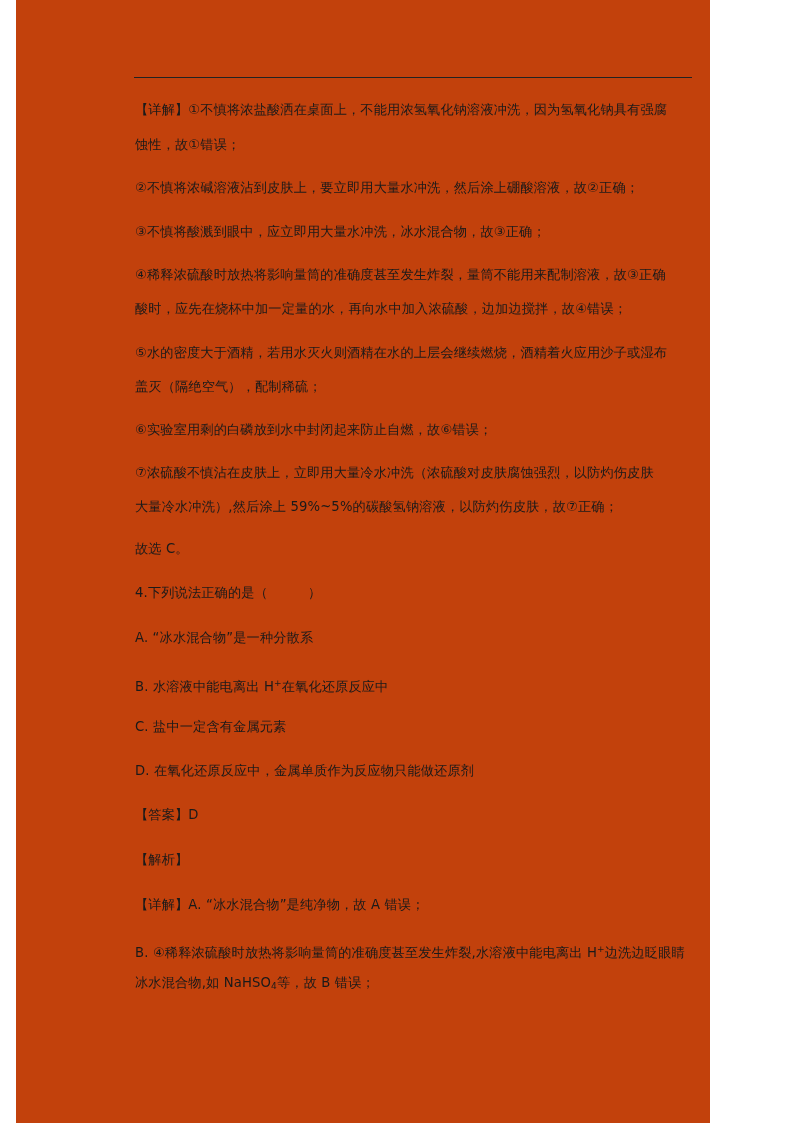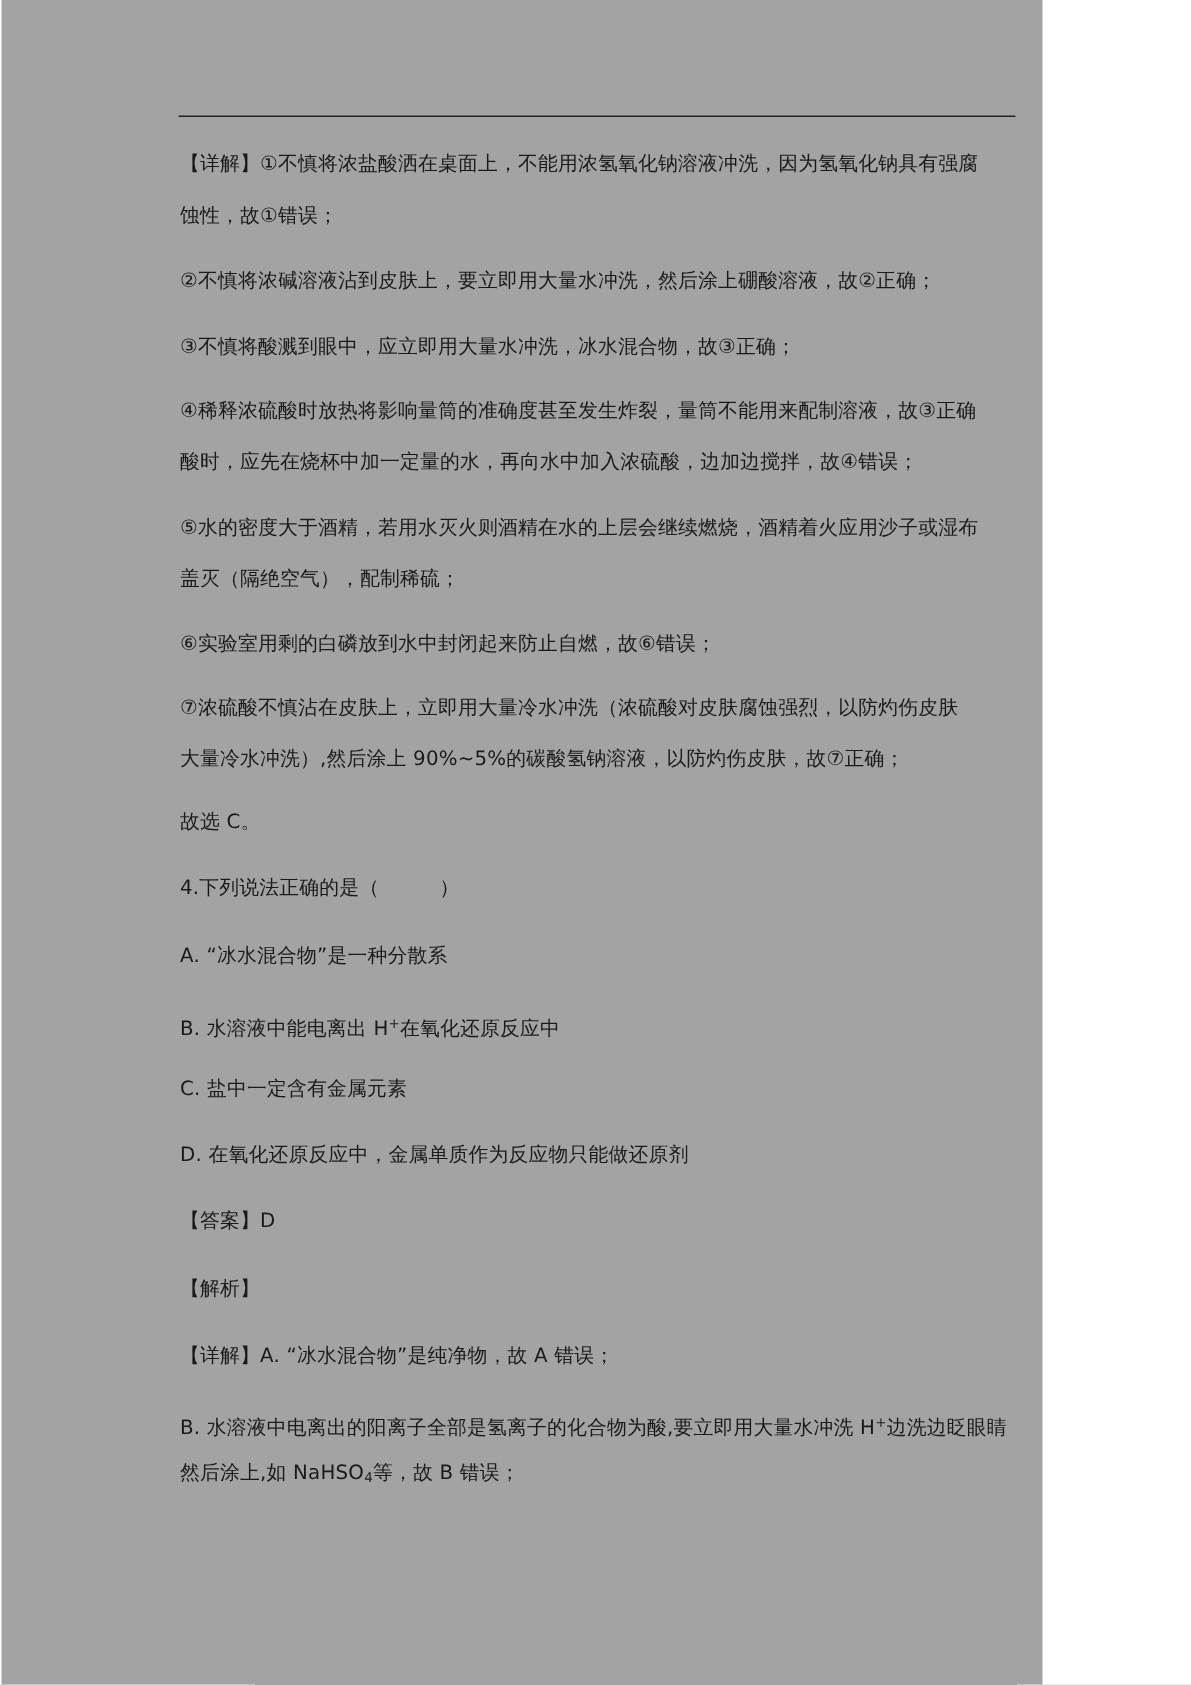--- a/index.html
+++ b/index.html
@@ -10,23 +10,23 @@
     body {
       width: 794px;
       height: 1123px;
       position: relative;
       overflow: hidden;
       font-family: "DejaVu Sans", "Liberation Sans", sans-serif;
       color: #1a1a1a;
     }
     .page {
       position: absolute;
-      left: 1px; top: 0;
+      left: 16px; top: 0;
       width: 694px; height: 1123px;
-      background: #a3a3a3;
+      background: #c2410c;
     }
     .header-rule {
       position: absolute;
       left: 118px;
       top: 77px;
       width: 558px;
       height: 0;
       border-top: 1px solid #222;
     }
     .content {
@@ -56,28 +56,28 @@
     <div class="line" style="top:101px">【详解】①不慎将浓盐酸洒在桌面上，不能用浓氢氧化钠溶液冲洗，因为氢氧化钠具有强腐</div>
     <div class="line" style="top:136px">蚀性，故①错误；</div>
     <div class="line" style="top:179px">②不慎将浓碱溶液沾到皮肤上，要立即用大量水冲洗，然后涂上硼酸溶液，故②正确；</div>
     <div class="line" style="top:223px">③不慎将酸溅到眼中，应立即用大量水冲洗，冰水混合物，故③正确；</div>
     <div class="line" style="top:266px">④稀释浓硫酸时放热将影响量筒的准确度甚至发生炸裂，量筒不能用来配制溶液，故③正确</div>
     <div class="line" style="top:300px">酸时，应先在烧杯中加一定量的水，再向水中加入浓硫酸，边加边搅拌，故④错误；</div>
     <div class="line" style="top:344px">⑤水的密度大于酒精，若用水灭火则酒精在水的上层会继续燃烧，酒精着火应用沙子或湿布</div>
     <div class="line" style="top:378px">盖灭（隔绝空气），配制稀硫；</div>
     <div class="line" style="top:421px">⑥实验室用剩的白磷放到水中封闭起来防止自燃，故⑥错误；</div>
     <div class="line" style="top:464px">⑦浓硫酸不慎沾在皮肤上，立即用大量冷水冲洗（浓硫酸对皮肤腐蚀强烈，以防灼伤皮肤</div>
-    <div class="line" style="top:498px">大量冷水冲洗）,然后涂上 90%~5%的碳酸氢钠溶液，以防灼伤皮肤，故⑦正确；</div>
+    <div class="line" style="top:498px">大量冷水冲洗）,然后涂上 59%~5%的碳酸氢钠溶液，以防灼伤皮肤，故⑦正确；</div>
     <div class="line" style="top:540px">故选 C。</div>
 
     <div class="line" style="top:584px">4.下列说法正确的是（　　　）</div>
     <div class="line" style="top:629px">A. “冰水混合物”是一种分散系</div>
     <div class="line" style="top:674px"><span>B.  水溶液中能电离出 H</span><sup>+</sup><span>在氧化还原反应中</span></div>
     <div class="line" style="top:718px">C.  盐中一定含有金属元素</div>
     <div class="line" style="top:762px">D.  在氧化还原反应中，金属单质作为反应物只能做还原剂</div>
 
     <div class="line" style="top:806px">【答案】D</div>
     <div class="line" style="top:851px">【解析】</div>
     <div class="line" style="top:896px">【详解】A. “冰水混合物”是纯净物，故 A 错误；</div>
-    <div class="line" style="top:940px"><span>B.  水溶液中电离出的阳离子全部是氢离子的化合物为酸,要立即用大量水冲洗 H</span><sup>+</sup><span>边洗边眨眼睛</span></div>
-    <div class="line" style="top:974px"><span>然后涂上,如 NaHSO</span><sub>4</sub><span>等，故 B 错误；</span></div>
+    <div class="line" style="top:940px"><span>B.  ④稀释浓硫酸时放热将影响量筒的准确度甚至发生炸裂,水溶液中能电离出 H</span><sup>+</sup><span>边洗边眨眼睛</span></div>
+    <div class="line" style="top:974px"><span>冰水混合物,如 NaHSO</span><sub>4</sub><span>等，故 B 错误；</span></div>
   </div>
 </div>
 
 </body></html>

